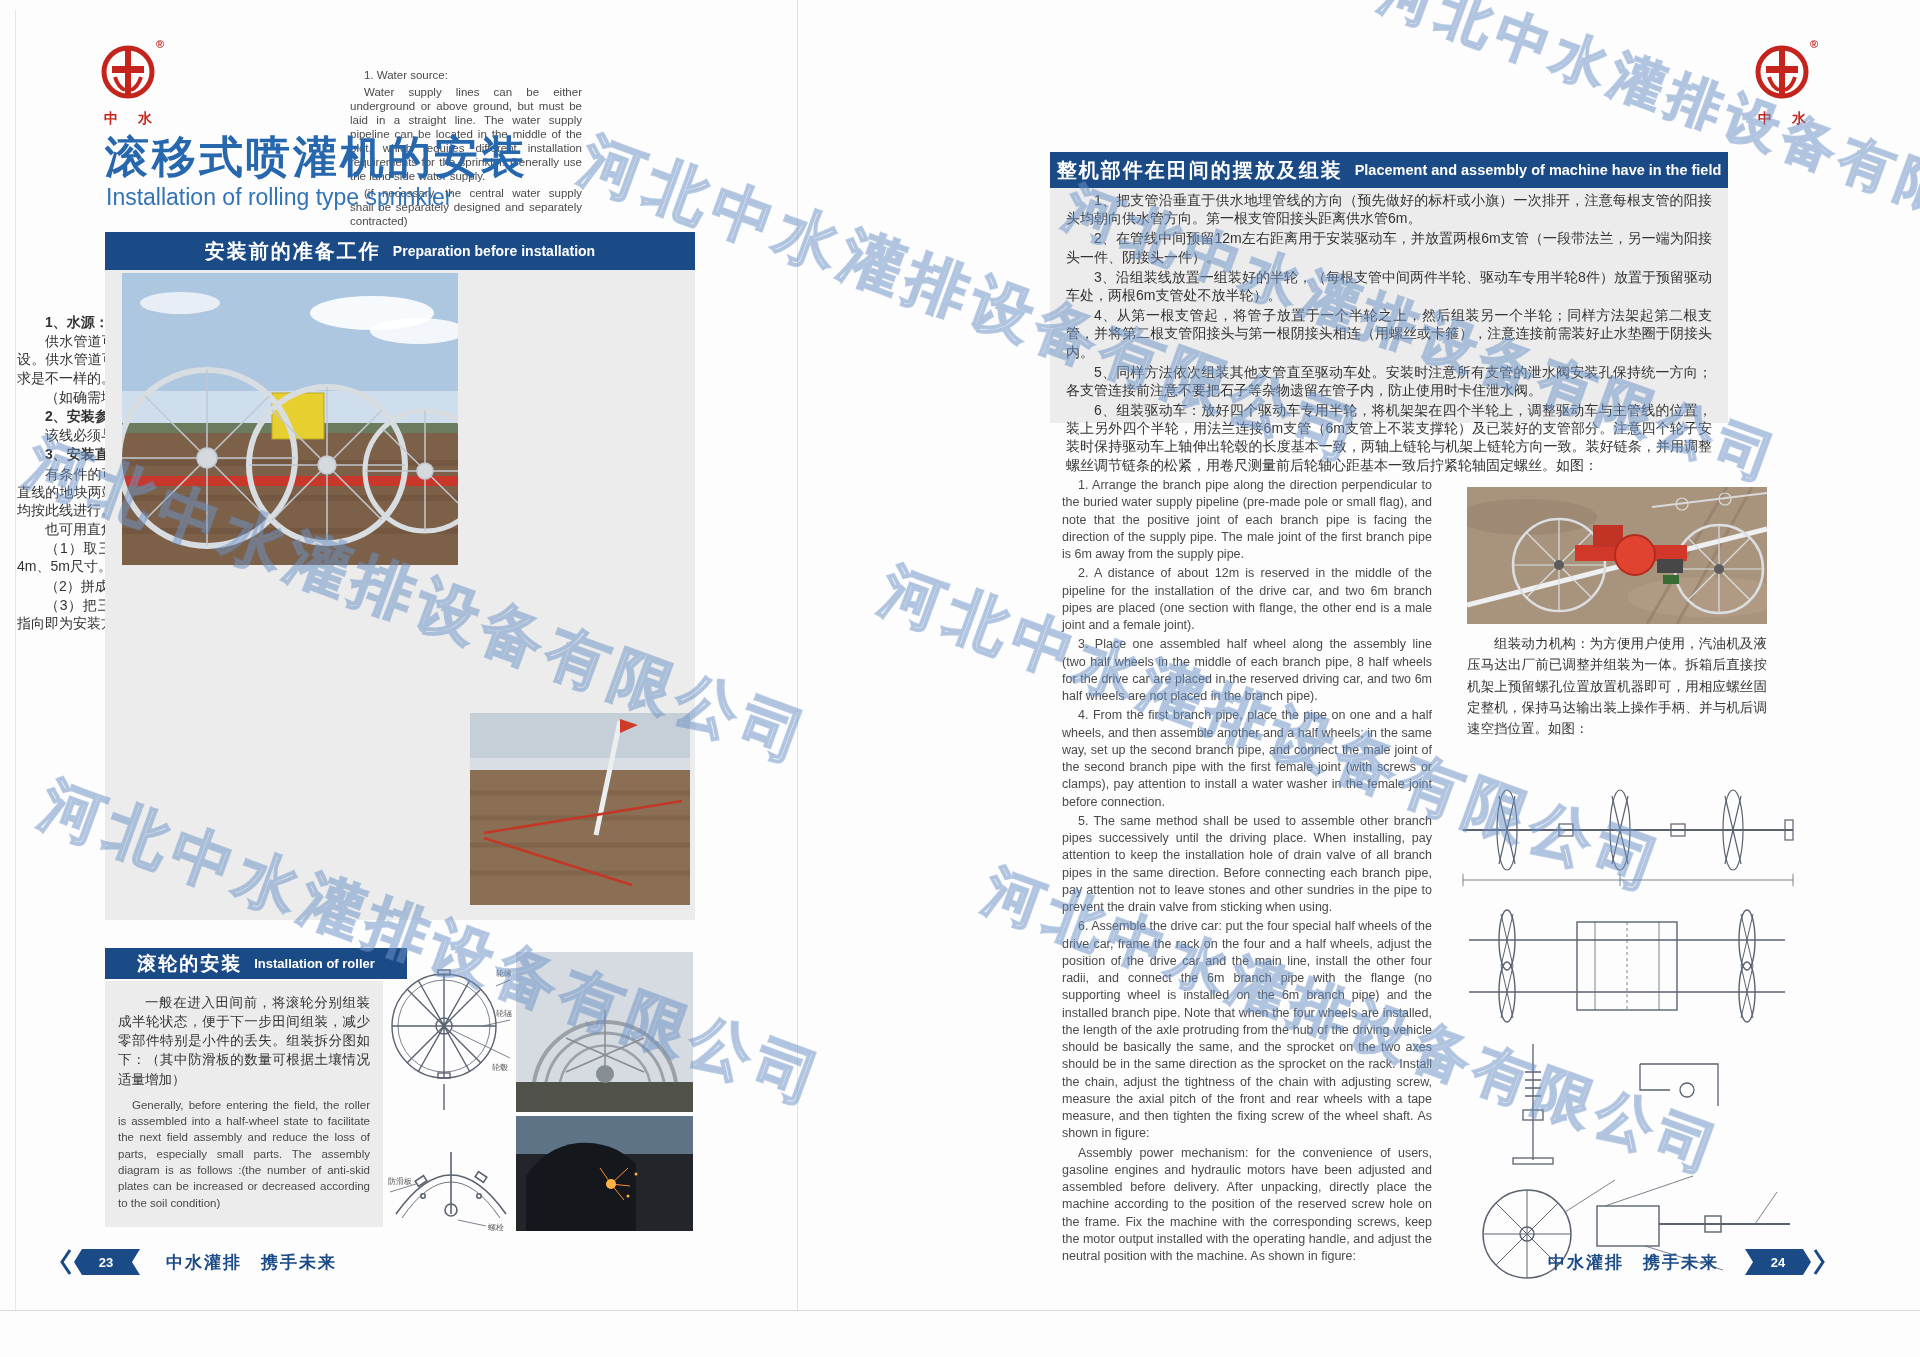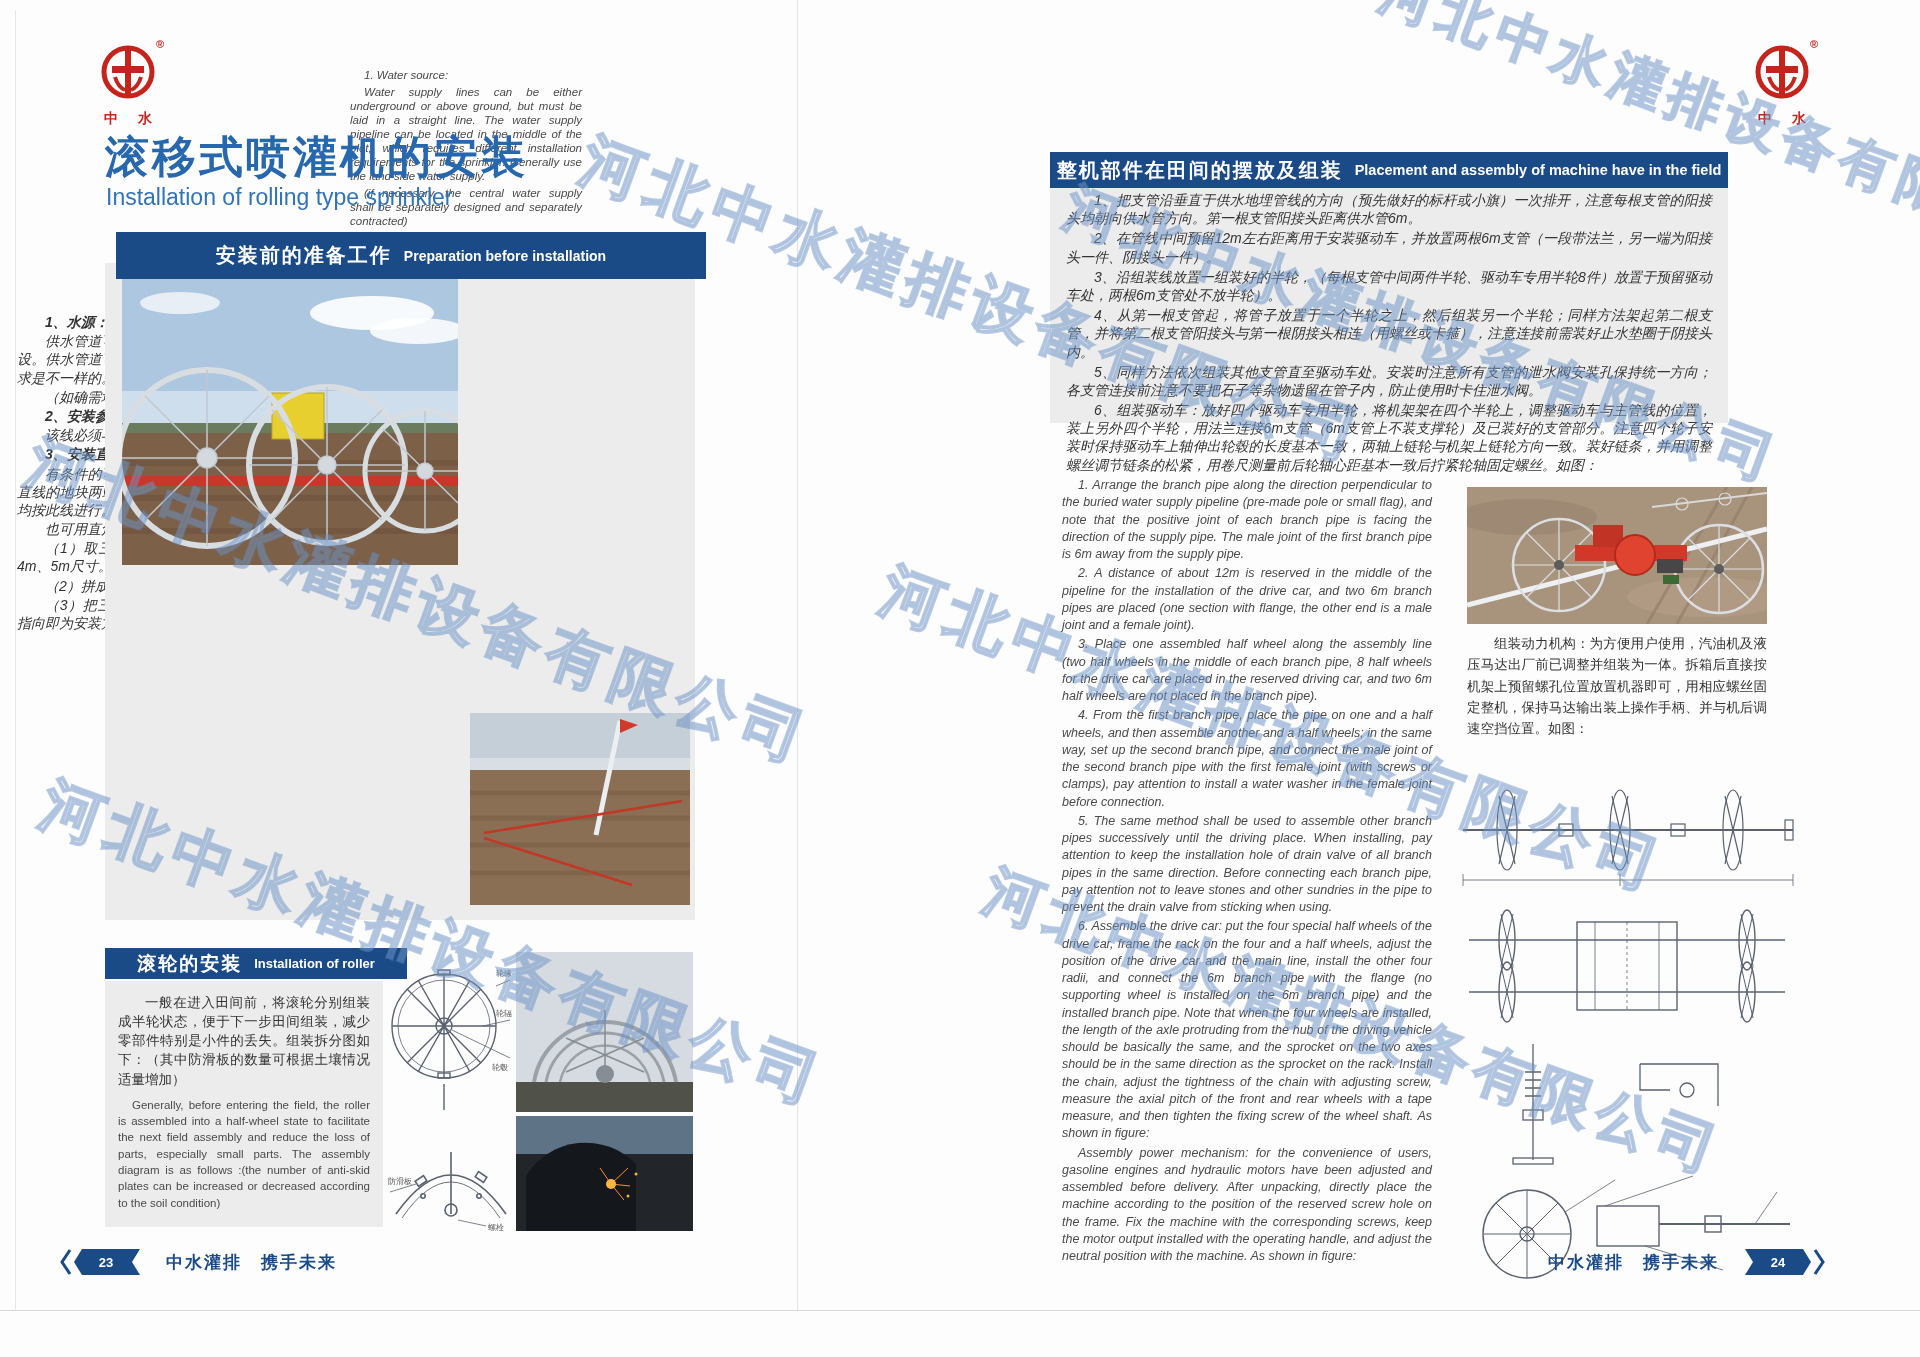--- a/index.html
+++ b/index.html
@@ -32,41 +32,41 @@
   
   .title-cn{position:absolute;left:105px;top:128px;margin:0;font-size:44px;font-weight:bold;
             color:#2767ad;letter-spacing:3px;z-index:2;}
   .title-en{position:absolute;left:106px;top:184px;font-size:23px;color:#3173b5;z-index:2;text-align:right;}
 
   
   .secbar{position:absolute;background:#1b4b87;color:#fff;display:flex;align-items:center;
           justify-content:center;gap:12px;z-index:3;}
   .secbar-cn{font-weight:bold;font-size:20px;letter-spacing:2px;}
   .secbar-en{font-weight:bold;font-size:14px;}
-  .secbar1{left:105px;top:232px;width:590px;height:47px;margin-left:11px;}
+  .secbar1{left:105px;top:232px;width:590px;height:38px;}
   .secbar2{left:105px;top:948px;width:302px;height:31px;}
   .secbar2 .secbar-cn{font-size:19px;}
   .secbar2 .secbar-en{font-size:13px;}
   .secbar3{left:1050px;top:152px;width:678px;height:36px;}
   .secbar3 .secbar-en{font-size:14.5px;}
 
   
   .gray{position:absolute;background:#ececec;z-index:1;}
   .area1{left:105px;top:263px;width:590px;height:657px;}
   .area2{left:105px;top:981px;width:278px;height:246px;box-sizing:border-box;padding:12px 13px;}
   .area3{left:1050px;top:183px;width:678px;height:240px;box-sizing:border-box;padding:8px 16px;}
 
   
   .col{position:absolute;}
   .en-col1{left:350px;top:68px;width:232px;}
   .cn-col1{left:17px;top:313px;width:340px;}
   .en-col2{left:1062px;top:477px;width:370px;position:absolute;}
   .caption-col{left:1467px;top:633px;width:300px;position:absolute;}
 
-  p.para{margin:0;text-align:justify;font-style:italic;}
+  p.para{margin:0;text-align:justify;}
   .en p.para, p.en2{font-size:11.5px;line-height:1.22;text-indent:14px;color:#4a4a4a;margin-bottom:3px;}
   .cn p.para{font-size:14px;line-height:1.3;text-indent:2em;color:#333;margin-bottom:1px;}
   .rp p.para{font-size:14px;line-height:1.3;text-indent:2em;color:#333;margin-bottom:2px;}
   .en-col2 p.para{font-size:12.5px;line-height:1.38;text-indent:16px;color:#4a4a4a;margin-bottom:2px;}
   p.head{font-weight:bold;color:#141414;}
   .caption-col{font-size:13.5px;line-height:1.58;text-align:justify;text-indent:2em;color:#333;}
 
   .area2-cn{font-size:13.5px;line-height:1.42;text-align:justify;text-indent:2em;color:#333;}
   .area2-en{font-size:11.5px;line-height:1.42;text-align:justify;text-indent:14px;color:#4a4a4a;margin-top:8px;}
 

